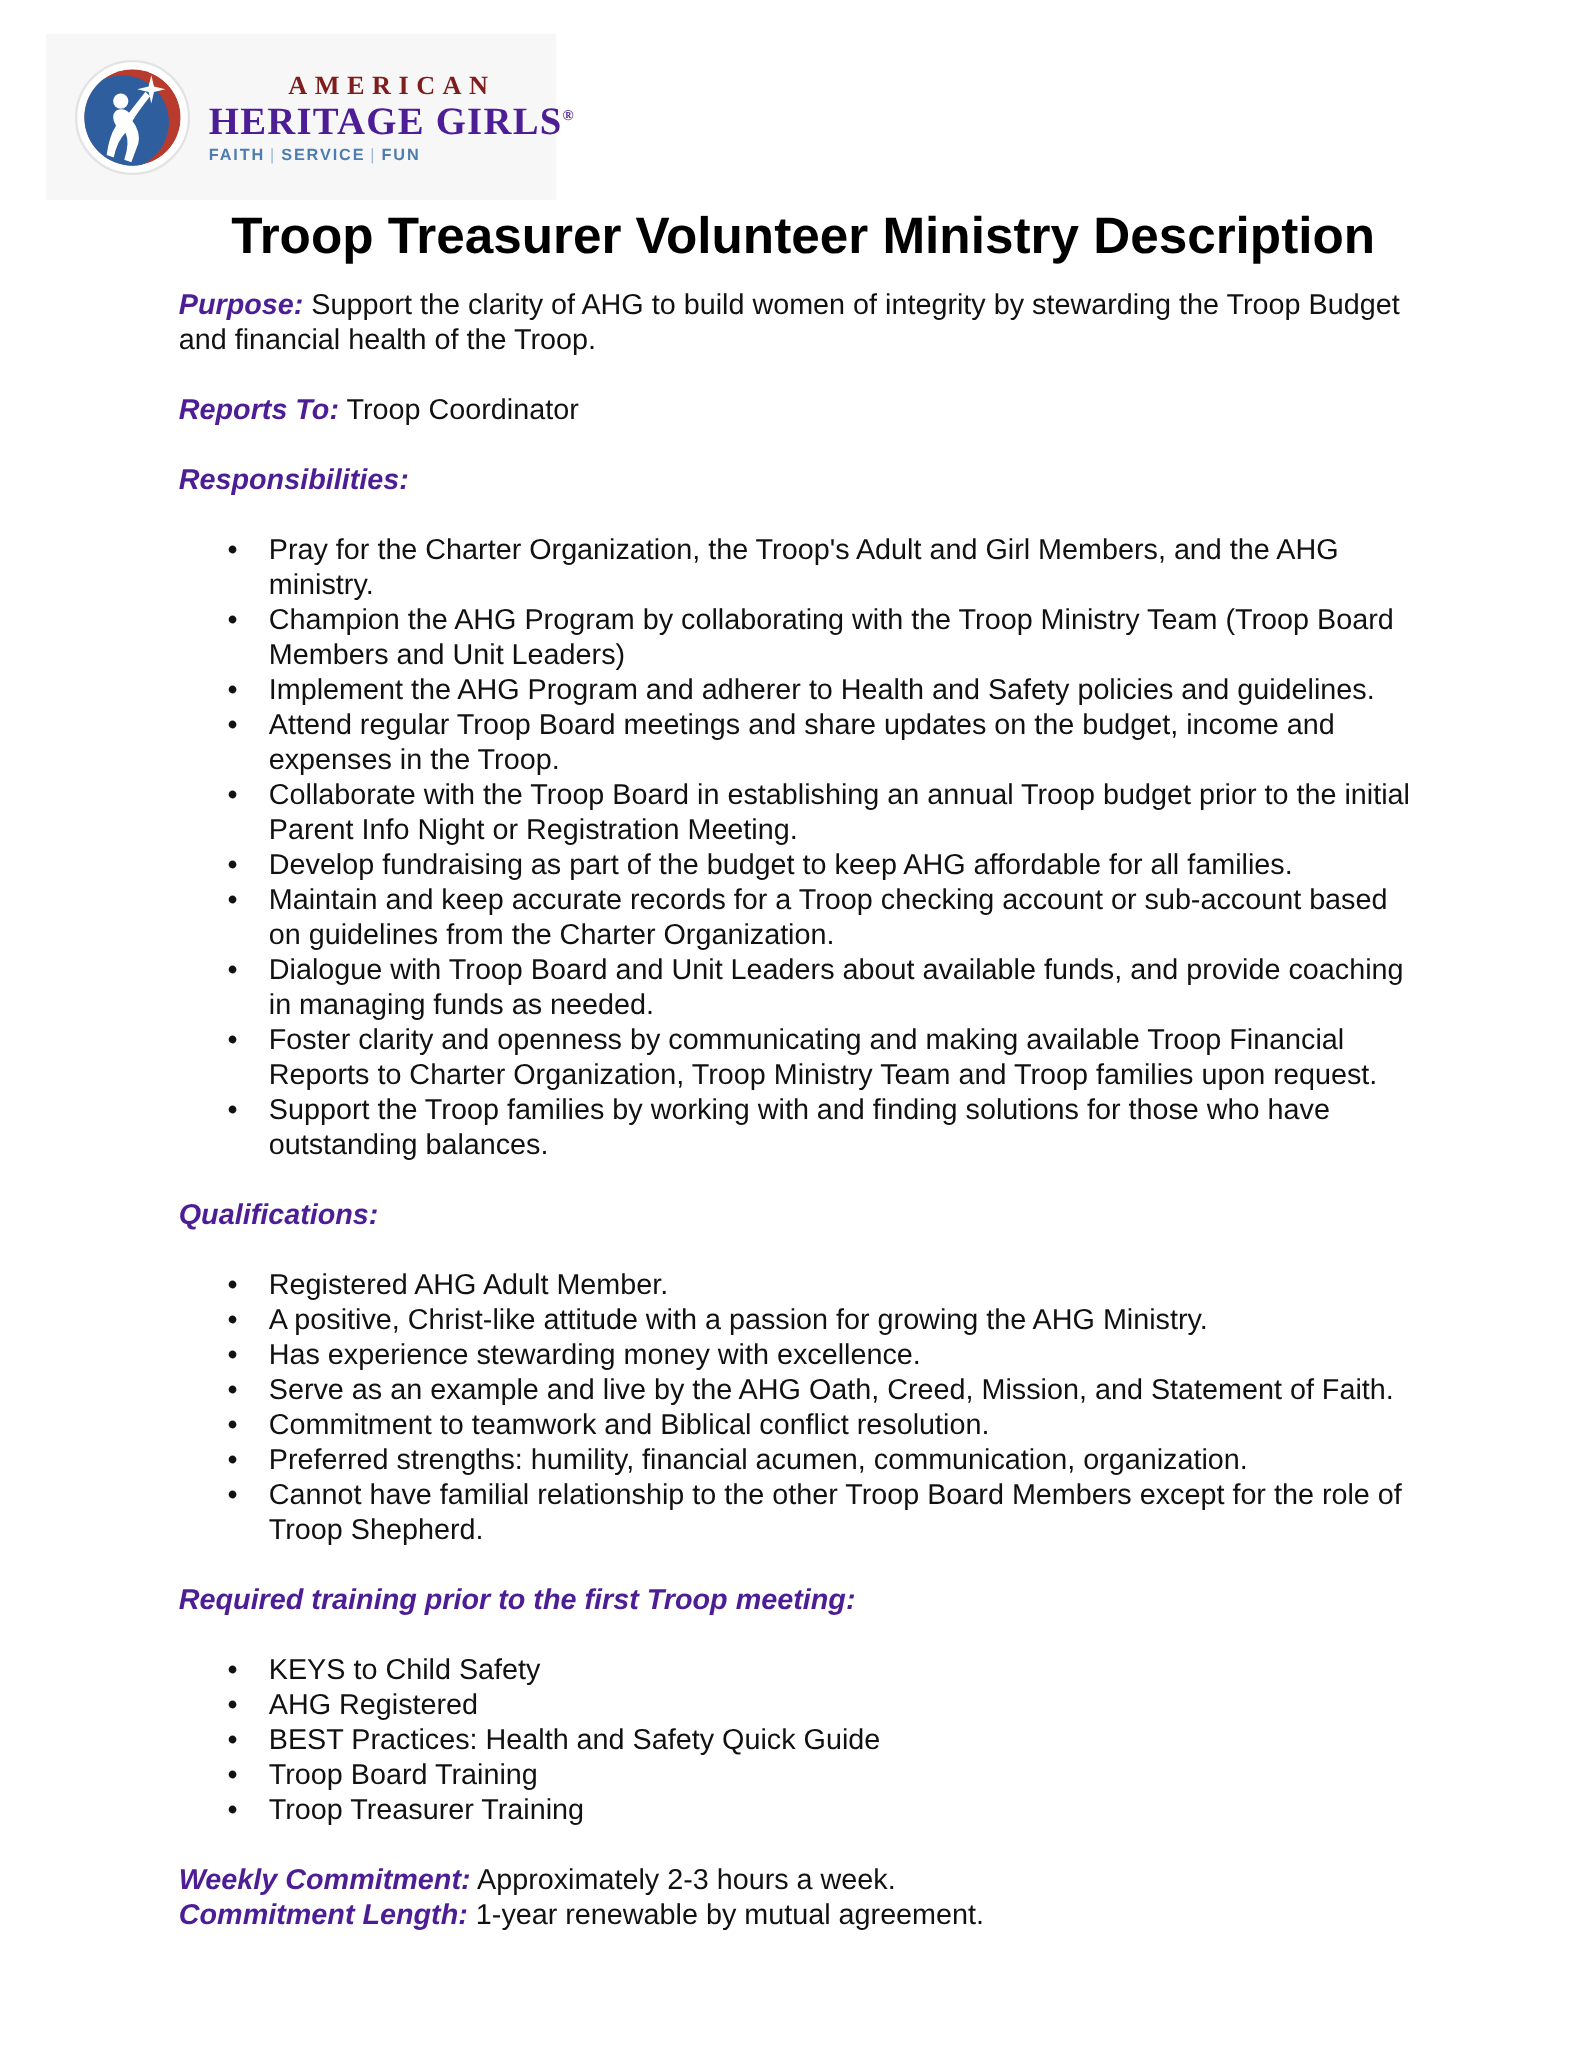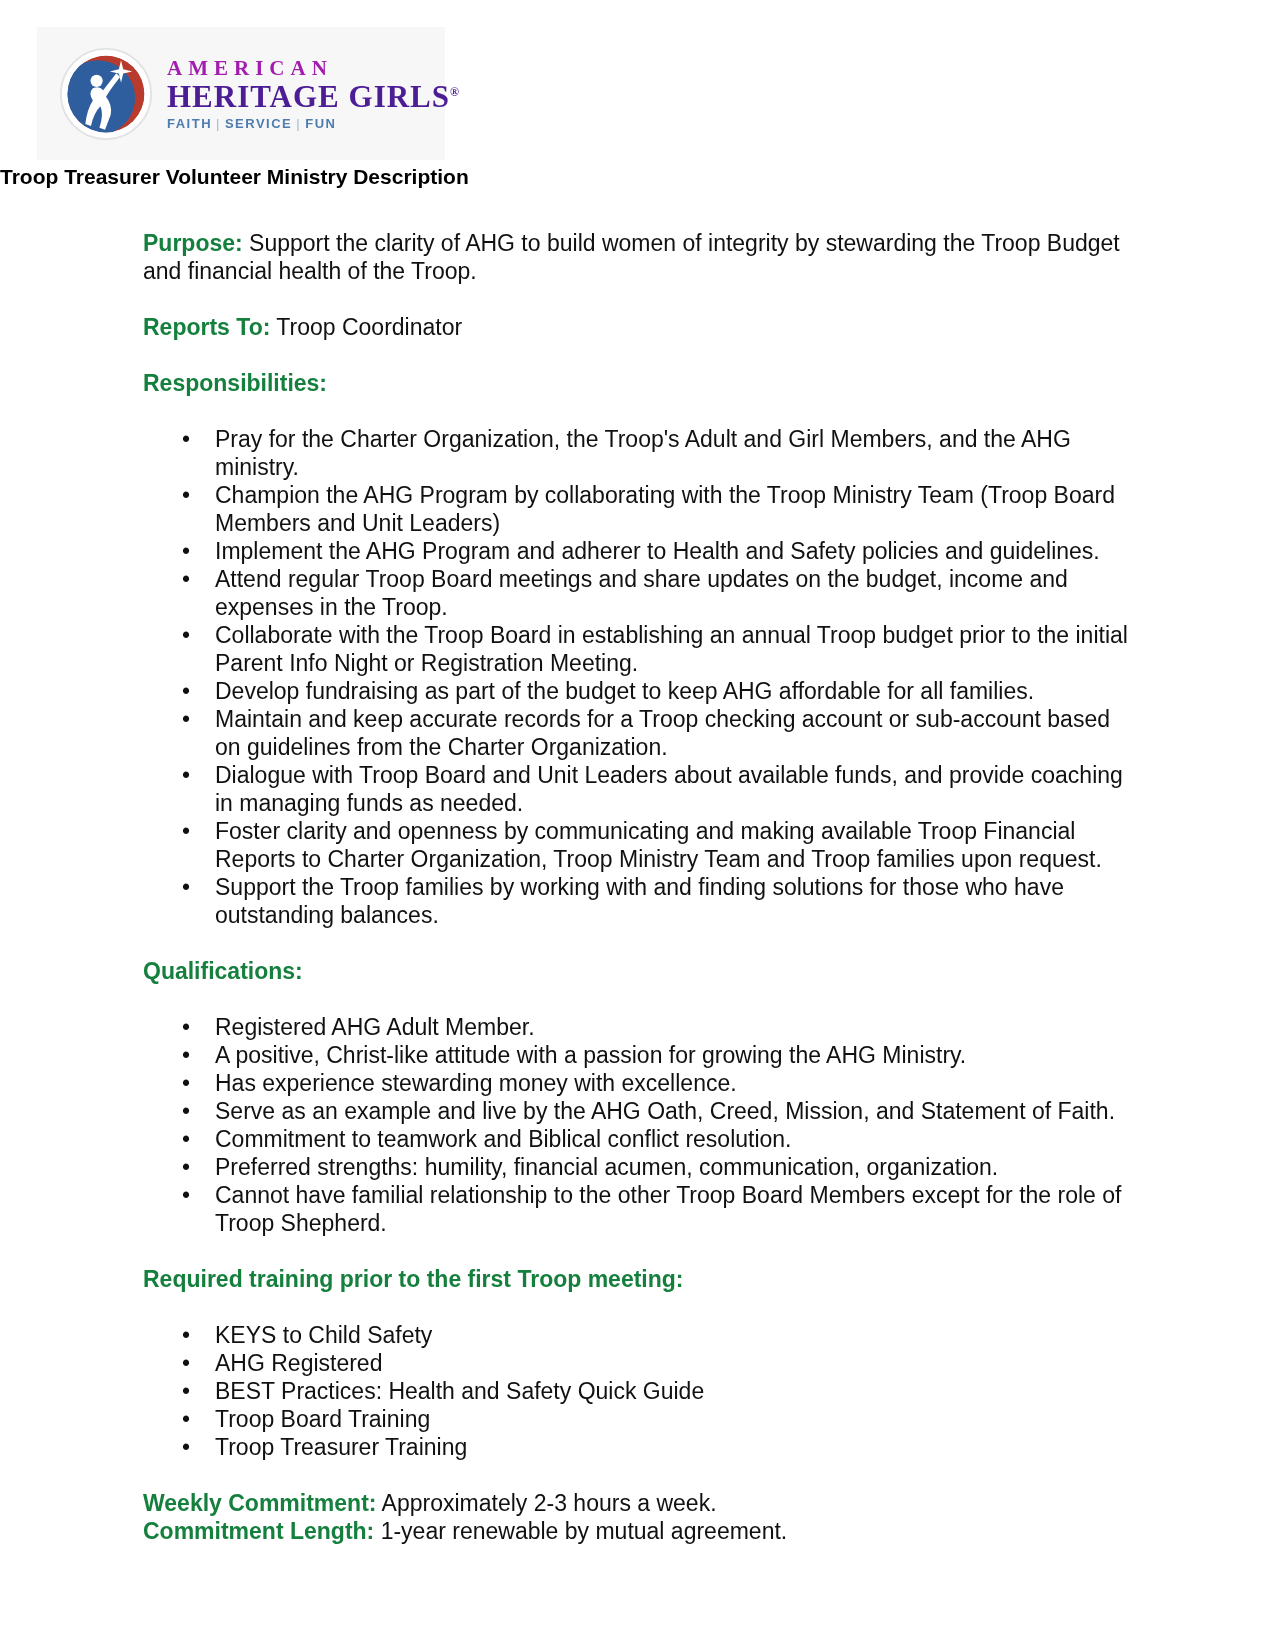--- a/index.html
+++ b/index.html
@@ -18,49 +18,49 @@
     position:absolute; left:37px; top:27px;
     width:408px; height:133px;
     background:#f7f7f7;
     display:flex; align-items:center;
   }
   .emblem { width:94px; height:94px; margin-left:22px; flex:0 0 auto; }
   .wordmark { margin-left:14px; line-height:1; }
   .wm-top {
     font-family:"Liberation Serif", serif;
     font-size:21px; letter-spacing:6px;
-    color:#a21caf; font-weight:600;
+    color:#7f1d1d; font-weight:600;text-align:center;
   }
   .wm-main {
     font-family:"Liberation Serif", serif;
     font-size:31px; letter-spacing:1px;
     color:#4c1d95; font-weight:700;
     margin-top:2px; white-space:nowrap;
   }
   .wm-main sup { font-size:12px; vertical-align:super; }
   .wm-tag {
     font-family:Liberation Sans, sans-serif;
     font-size:13px; font-weight:700; letter-spacing:1.5px;
     color:#4d7cb0; margin-top:5px;
   }
   .wm-tag .sep { color:#9db7d4; font-weight:400; padding:0 4px; }
 
   
   .doc-title {
-    position:absolute; top:165px; left:0; right:0;
-    text-align:left;
-    font-size:21px; font-weight:700; color:#000;
+    position:absolute; top:165px; left:10px; right:0;
+    text-align:center;
+    font-size:41px; font-weight:700; color:#000;
   }
   .content {
     position:absolute; left:143px; top:229px; width:995px;
     font-size:23px; line-height:28px; color:#111;
   }
   .para  { margin-bottom:28px; }
   .para.tight { margin-bottom:0; }
-  .para strong { color:#15803d; }
+  .para strong { color:#4c1d95;font-style:italic; }
   ul.bullets { list-style:none; margin:0 0 28px 0; padding-left:72px; }
   ul.bullets li { position:relative; }
   ul.bullets li::before {
     content:"\2022";
     position:absolute; left:-33px; top:0;
     font-size:23px; color:#111;
   }
 </style>
 </head>
 <body>

